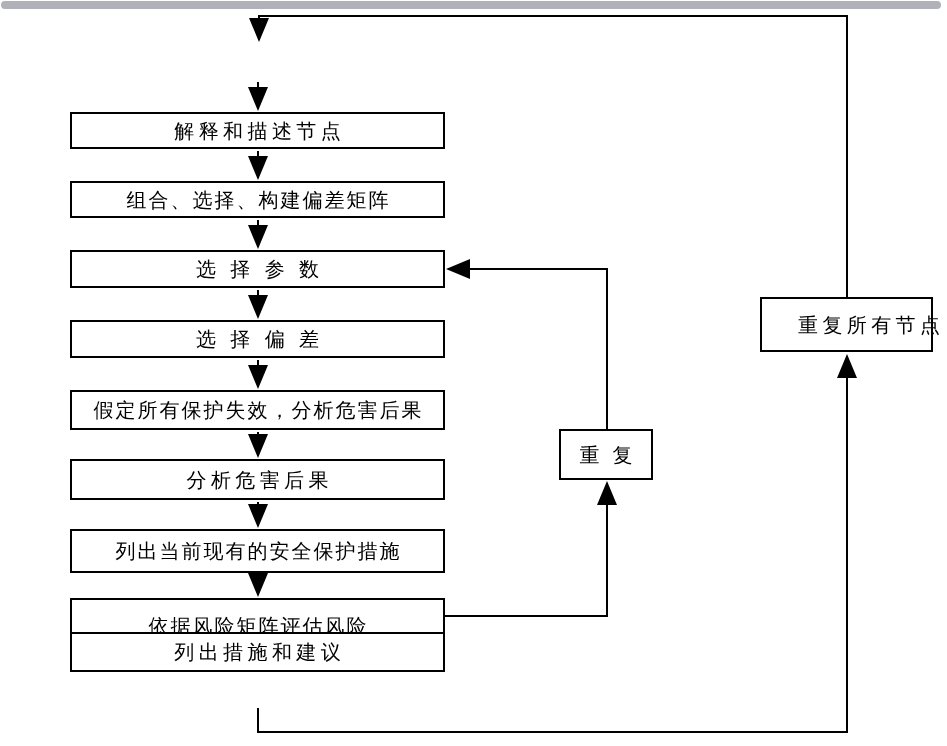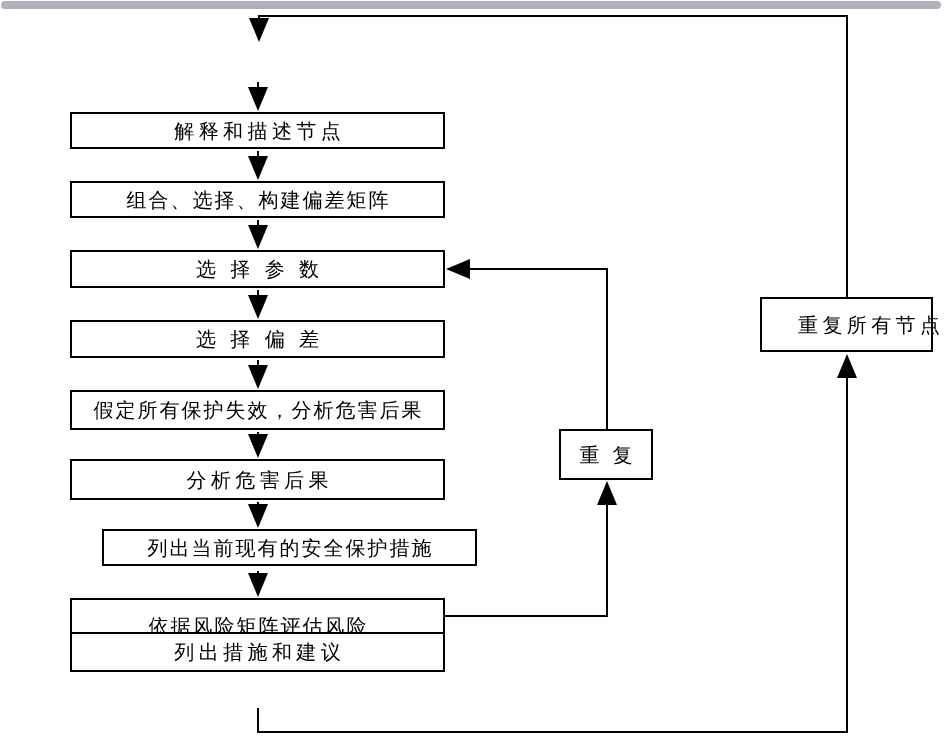--- a/index.html
+++ b/index.html
@@ -52,21 +52,21 @@
   .ls-narrow { letter-spacing: 0.10em; margin-right: -0.10em; }
 
   
   .b1  { left: 70px; top: 43px;  width: 375px; height: 37px; }
   .b2  { left: 70px; top: 112px; width: 375px; height: 37px; }
   .b3  { left: 70px; top: 181px; width: 375px; height: 37px; }
   .b4  { left: 70px; top: 250px; width: 375px; height: 38px; }
   .b5  { left: 70px; top: 320px; width: 375px; height: 38px; }
   .b6  { left: 70px; top: 390px; width: 375px; height: 40px; }
   .b7  { left: 70px; top: 459px; width: 375px; height: 41px; }
-  .b8  { left: 70px; top: 529px; width: 375px; height: 37px; margin-left: 32px; }
+  .b8  { left: 70px; top: 529px; width: 375px; height: 44px; }
   .b9  { left: 70px; top: 598px; width: 375px; height: 40px; align-items: flex-end; }
   .b10 { left: 70px; top: 632px; width: 375px; height: 40px; }
   
   .brep    { left: 559px; top: 429px; width: 94px;  height: 51px; text-align: center; }
   .brepall { left: 760px; top: 297px; width: 173px; height: 55px; padding-left: 45px; }
 </style>
 </head>
 <body>
 
 <div class="canvas">

